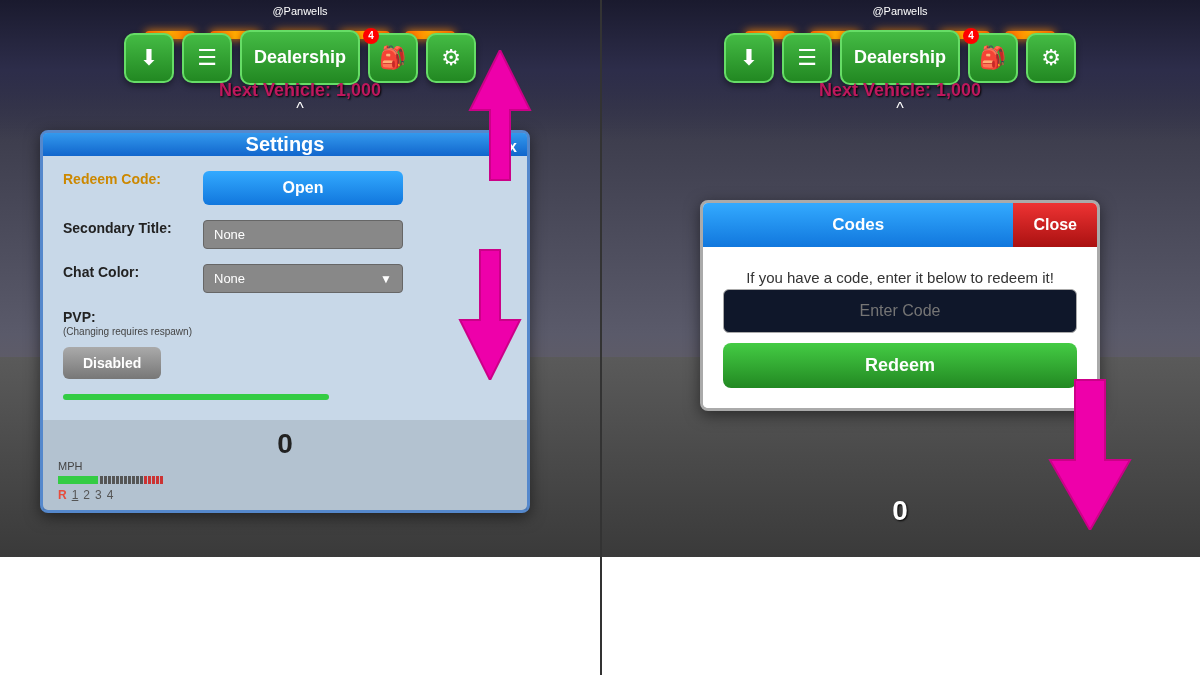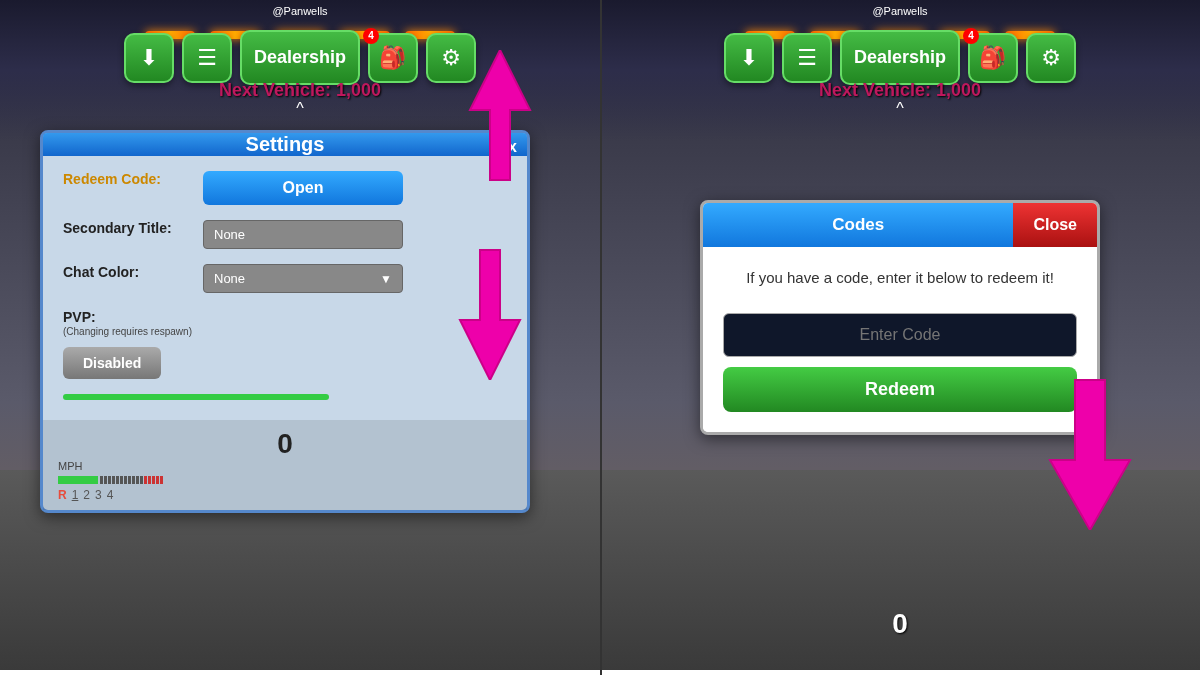--- a/index.html
+++ b/index.html
@@ -6,21 +6,21 @@
     body {
       width: 1200px;
       height: 675px;
       overflow: hidden;
       font-family: 'Arial', sans-serif;
       display: flex;
     }
 
     .panel {
       width: 600px;
-      height: 670px;
+      height: 557px;
       position: relative;
       overflow: hidden;
     }
 
     .game-bg {
       width: 100%;
       height: 100%;
       background: linear-gradient(180deg, #2a2a3a 0%, #3a3a4a 20%, #4a4a5a 40%, #5a5a6a 60%, #6a6060 80%, #707070 100%);
       position: absolute;
       top: 0; left: 0;
@@ -342,21 +342,21 @@
 
     .codes-body {
       padding: 20px;
       text-align: center;
       background: white;
     }
 
     .codes-description {
       font-size: 15px;
       color: #333;
-      margin-bottom: 25px;
+      margin-bottom: 1px;
       line-height: 1.4;
     }
 
     .code-input {
       width: 100%;
       padding: 12px;
       background: #0f172a;
       border: 1px solid #aaa;
       border-radius: 6px;
       font-size: 16px;

